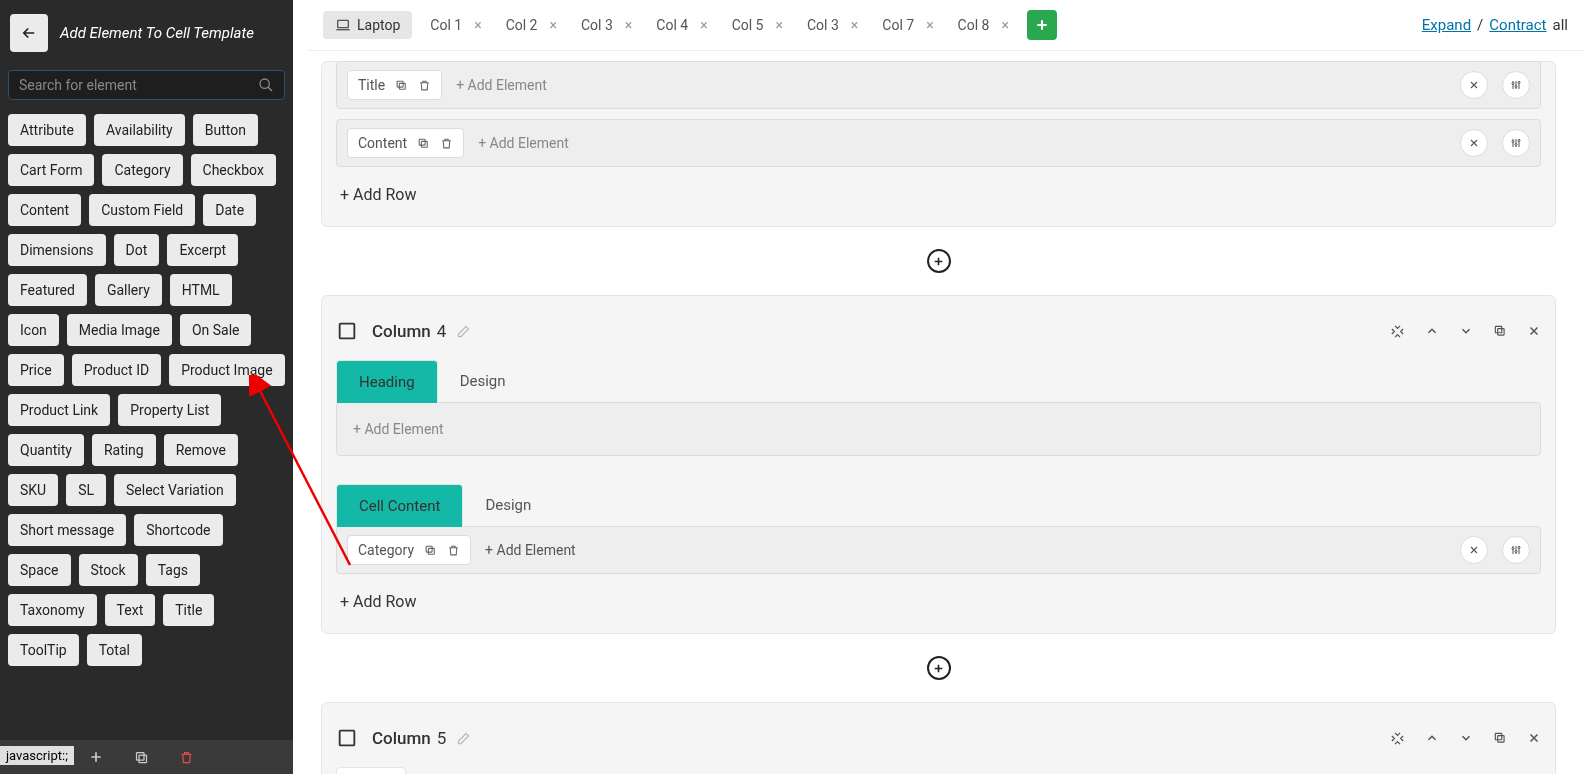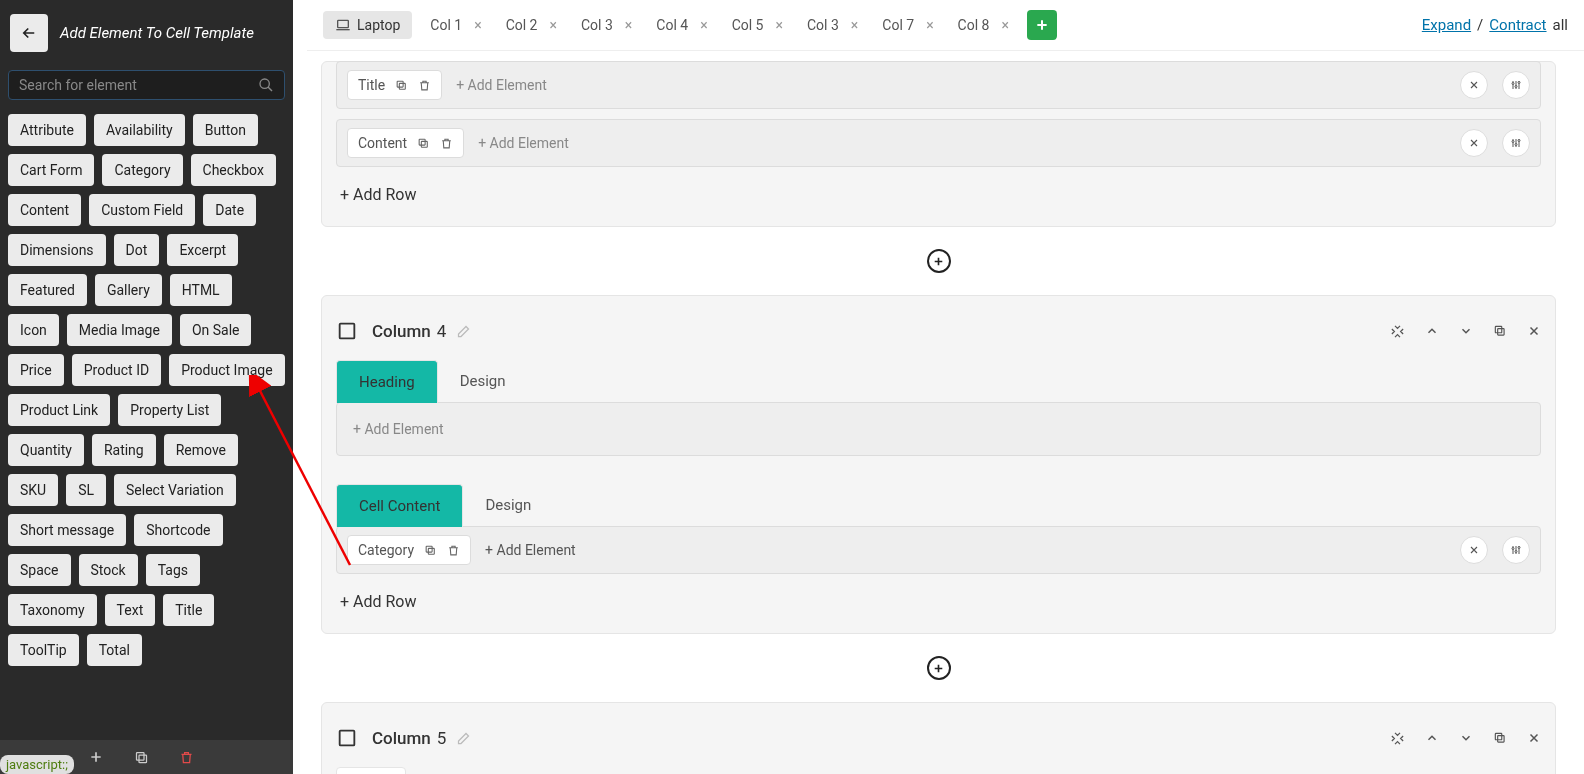--- a/index.html
+++ b/index.html
@@ -15,21 +15,21 @@
 .search-input::placeholder { color: #888; }
 .search-icon { color: #888; }
 
 .pills { padding: 4px 8px; display: flex; flex-wrap: wrap; gap: 8px; }
 .pill { background: #ebebeb; color: #222; padding: 8px 12px; border-radius: 4px; font-size: 14px; cursor: pointer; }
 
 .sidebar-footer { position: absolute; bottom: 0; left: 0; width: 293px; height: 34px; background: #3a3a3a; display: flex; align-items: center; padding: 0 10px; gap: 30px; }
 .footer-icon { color: #aaa; cursor: pointer; }
 .footer-icon.trash { color: #e24a4a; }
 
-.status-tag { position: absolute; bottom: 0; left: 0; background: #e0e0e0; color: #4d7c0f; font-size: 13px; padding: 2px 6px; z-index: 20; border-radius: 8px; }
+.status-tag { position: absolute; bottom: 9px; left: 0; background: #e0e0e0; color: #000000; font-size: 13px; padding: 2px 6px; z-index: 20; }
 
 .toggle-handle { position: absolute; left: 293px; top: 342px; width: 18px; height: 32px; background: #2a2a2a; border-radius: 0 4px 4px 0; display: flex; align-items: center; justify-content: center; cursor: pointer; }
 
 .main { position: absolute; left: 293px; top: 0; right: 0; height: 100%; background: #fff; overflow-y: auto; }
 .top-bar { display: flex; align-items: center; padding: 10px 16px; border-bottom: 1px solid #eee; gap: 8px; margin-left: 14px; }
 .device-tab { display: flex; align-items: center; gap: 6px; background: #e6e6e6; padding: 6px 12px; border-radius: 4px; font-size: 14px; color: #333; cursor: pointer; }
 .col-tab { display: flex; align-items: center; gap: 12px; background: transparent; padding: 6px 10px; border-radius: 4px; font-size: 14px; color: #555; cursor: pointer; }
 .col-close { color: #999; font-size: 14px; }
 .add-col-btn { width: 30px; height: 30px; background: #2aa84f; border-radius: 4px; display: flex; align-items: center; justify-content: center; cursor: pointer; }
 .top-right { margin-left: auto; display: flex; align-items: center; gap: 6px; font-size: 15px; }

